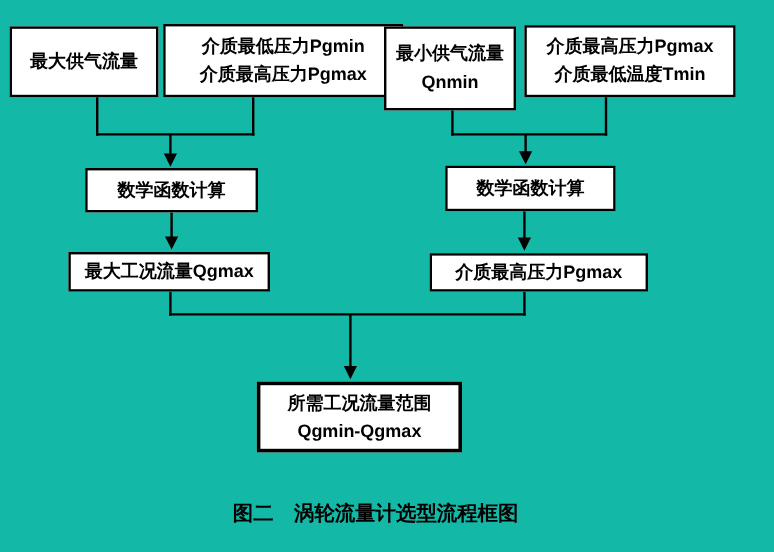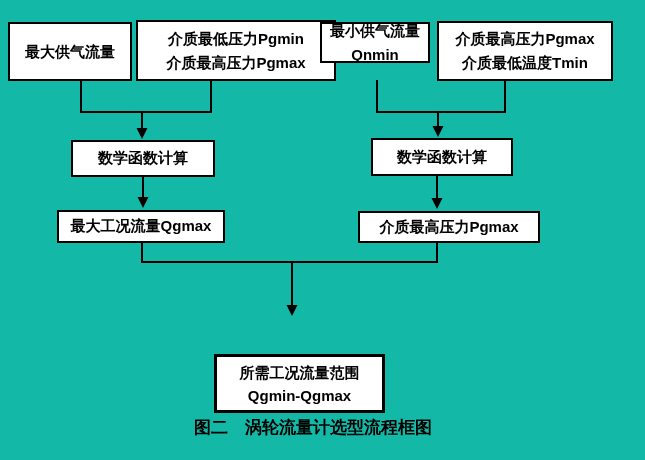--- a/index.html
+++ b/index.html
@@ -42,28 +42,27 @@
     justify-content: center;
     text-align: center;
     font-weight: 700;
     font-size: 15px;
     line-height: 24px;
     white-space: nowrap;
   }
   .fbox.thick {
     border-width: 3px;
     line-height: 23px;
-    margin-top: 36px;
   }
   .fbox.single {
     line-height: normal;
   }
   #box-qnmax      { left: 8px;   top: 22px;  width: 124px; height: 59px; }
   #box-pgmin-tmax { left: 136px; top: 20px;  width: 200px; height: 61px; }
-  #box-qnmin      { left: 320px; top: 22px;  width: 110px; height: 41px; }
+  #box-qnmin      { left: 320px; top: 22px;  width: 110px; height: 70px; }
   #box-pgmax-tmin { left: 437px; top: 21px;  width: 176px; height: 60px; }
   #box-calc-left  { left: 71px;  top: 140px; width: 144px; height: 37px; }
   #box-calc-right { left: 371px; top: 138px; width: 142px; height: 38px; }
   #box-qgmax      { left: 57px;  top: 210px; width: 168px; height: 33px; justify-content: center; }
   #box-qgmin      { left: 358px; top: 211px; width: 182px; height: 32px; }
   #box-result     { left: 214px; top: 318px; width: 171px; height: 59px; }
   .caption {
     position: absolute;
     left: 313px;
     top: 416px;

